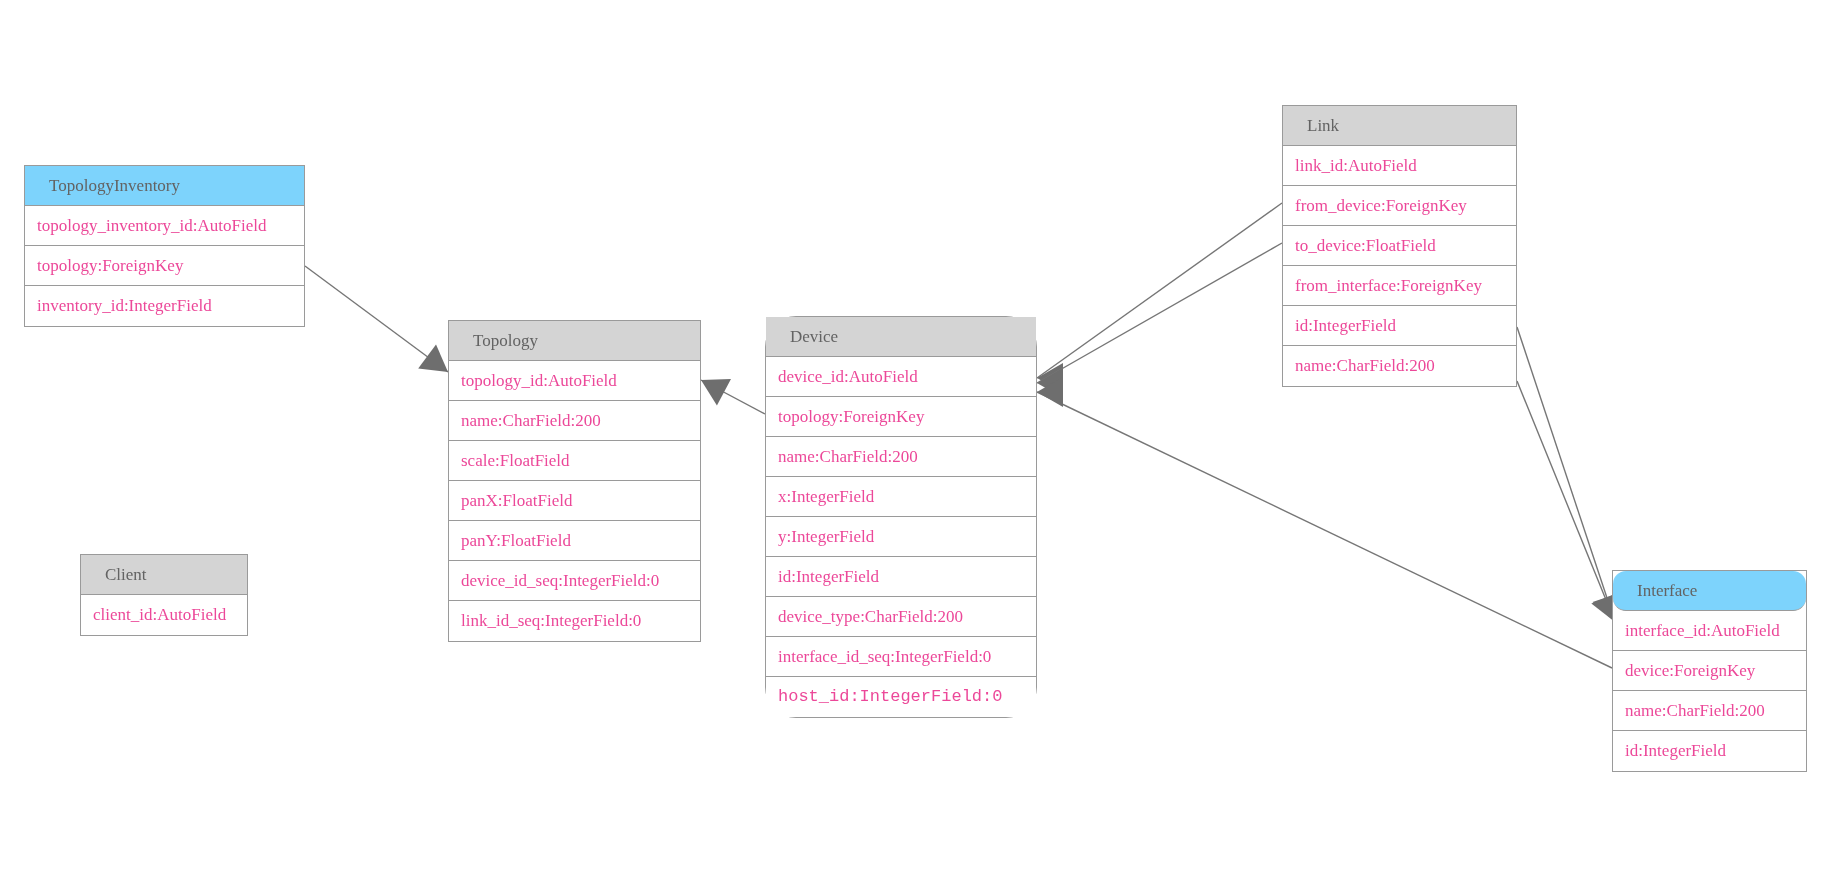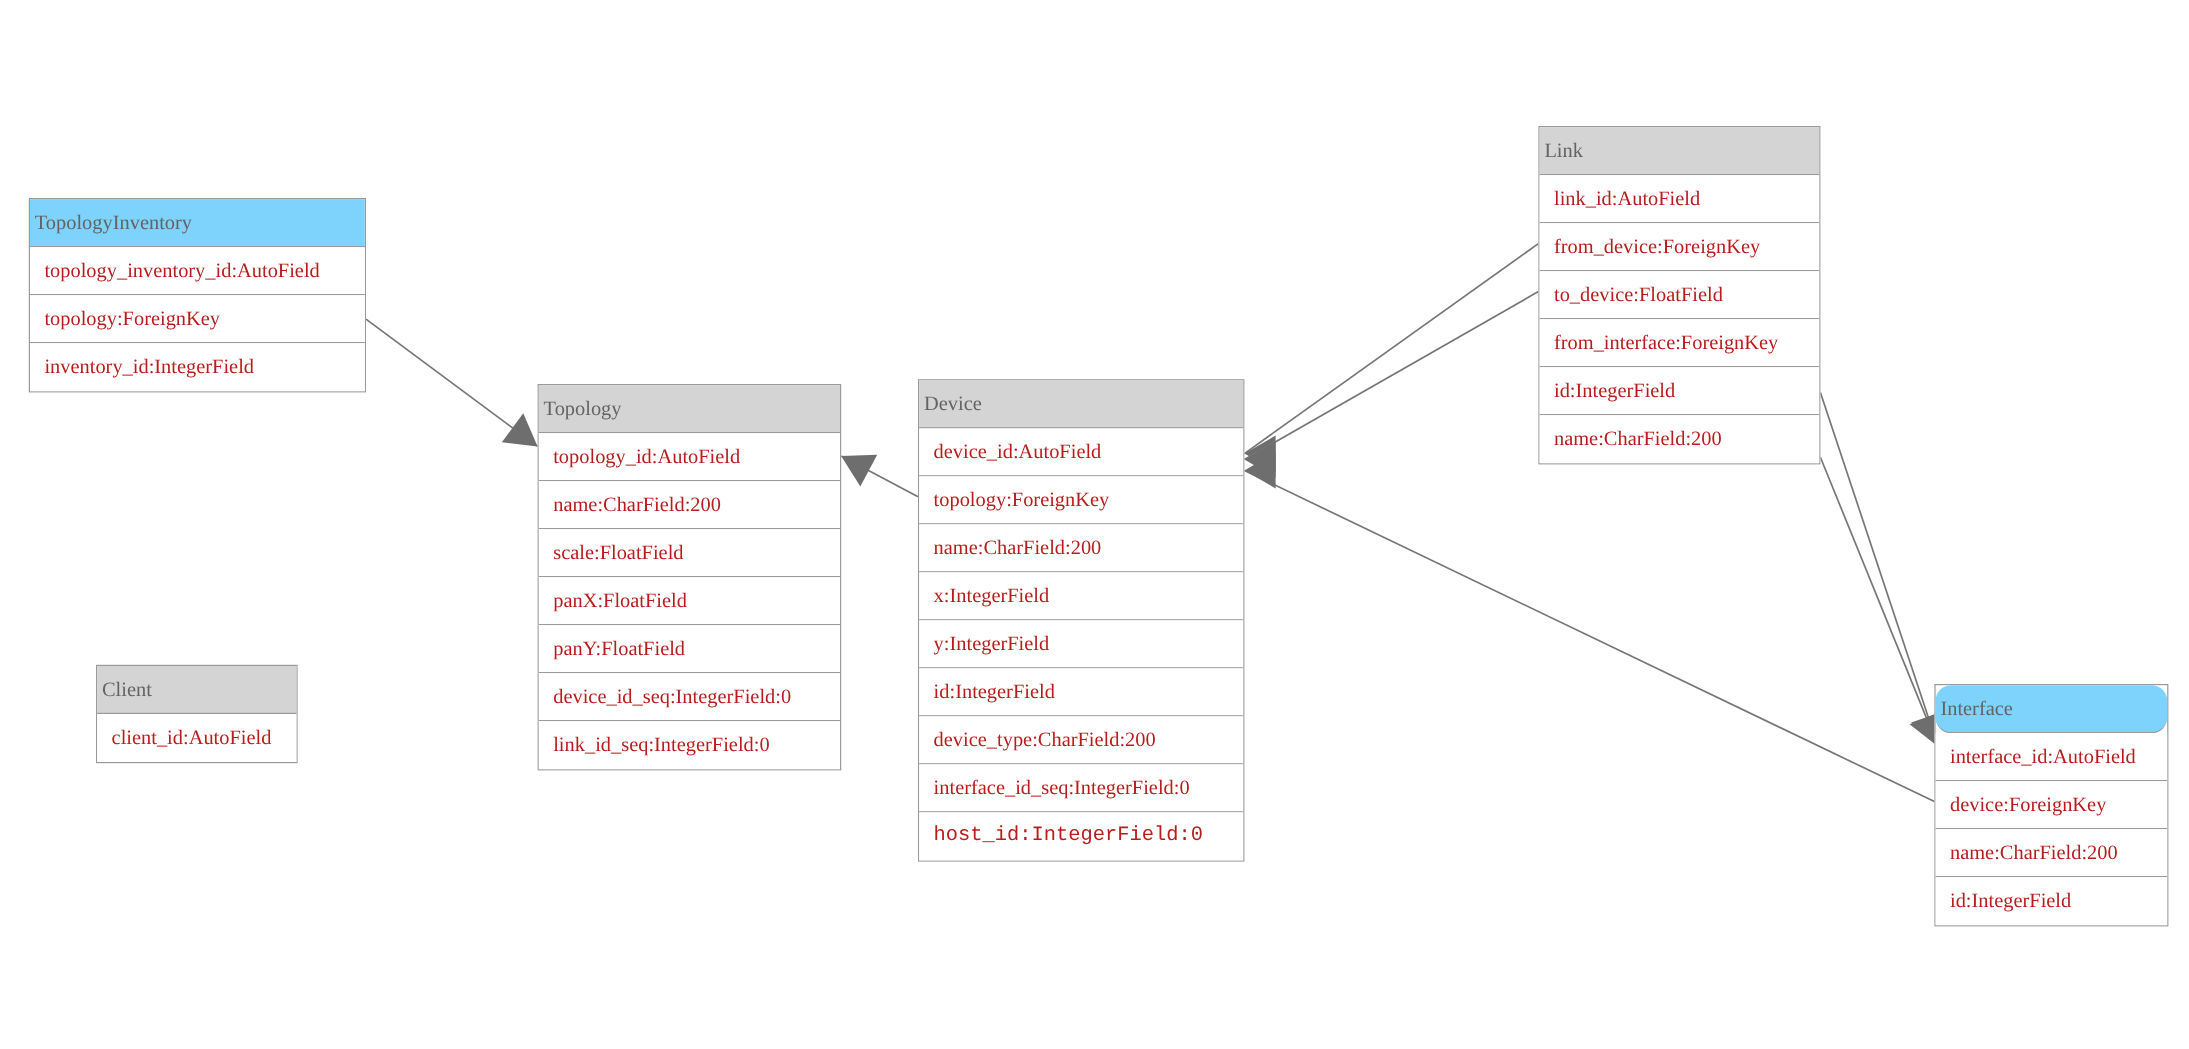--- a/index.html
+++ b/index.html
@@ -33,33 +33,33 @@
     border: 1px solid #9a9a9a;
     background: #ffffff;
     z-index: 5;
   }
   .entity-header {
     box-sizing: border-box;
     background: #d4d4d4;
     border-bottom: 1px solid #9a9a9a;
     height: 40px;
     line-height: 40px;
-    padding: 0 0 0 4px;
+    padding: 0 0 0 24px;
     font-size: 17px;
     color: #636363;
     white-space: nowrap;
     overflow: hidden;
   }
   .entity-attr {
     box-sizing: border-box;
     height: 40px;
     line-height: 40px;
     padding: 0 10px 0 12px;
     font-size: 17px;
-    color: #b91c1c;
+    color: #ec4899;
     border-bottom: 1px solid #9a9a9a;
     white-space: nowrap;
     overflow: hidden;
     background: #ffffff;
   }
   .entity-attr:last-child {
     border-bottom: none;
   }
 </style>
 </head>
@@ -112,21 +112,21 @@
       <div class="entity" style="left: 448px; top: 320px; width: 253px; border-color: rgb(154, 154, 154);">
         <div class="entity-header" style="background: rgb(212, 212, 212); border-bottom-color: rgb(154, 154, 154);">Topology</div>
         <div class="entity-attr" style="border-bottom-color: rgb(154, 154, 154);">topology_id:AutoField</div>
         <div class="entity-attr" style="border-bottom-color: rgb(154, 154, 154);">name:CharField:200</div>
         <div class="entity-attr" style="border-bottom-color: rgb(154, 154, 154);">scale:FloatField</div>
         <div class="entity-attr" style="border-bottom-color: rgb(154, 154, 154);">panX:FloatField</div>
         <div class="entity-attr" style="border-bottom-color: rgb(154, 154, 154);">panY:FloatField</div>
         <div class="entity-attr" style="border-bottom-color: rgb(154, 154, 154);">device_id_seq:IntegerField:0</div>
         <div class="entity-attr" style="border-bottom-color: rgb(154, 154, 154);">link_id_seq:IntegerField:0</div>
       </div>
-      <div class="entity" style="left: 765px; top: 316px; width: 272px; border-color: rgb(154, 154, 154);">
+      <div class="entity" style="left: 765px; top: 316px; width: 272px; border-color: rgb(154, 154, 154); border-radius: 31px;">
         <div class="entity-header" style="background: rgb(212, 212, 212); border-bottom-color: rgb(154, 154, 154);">Device</div>
         <div class="entity-attr" style="border-bottom-color: rgb(154, 154, 154);">device_id:AutoField</div>
         <div class="entity-attr" style="border-bottom-color: rgb(154, 154, 154);">topology:ForeignKey</div>
         <div class="entity-attr" style="border-bottom-color: rgb(154, 154, 154);">name:CharField:200</div>
         <div class="entity-attr" style="border-bottom-color: rgb(154, 154, 154);">x:IntegerField</div>
         <div class="entity-attr" style="border-bottom-color: rgb(154, 154, 154);">y:IntegerField</div>
         <div class="entity-attr" style="border-bottom-color: rgb(154, 154, 154);">id:IntegerField</div>
         <div class="entity-attr" style="border-bottom-color: rgb(154, 154, 154);">device_type:CharField:200</div>
         <div class="entity-attr" style="border-bottom-color: rgb(154, 154, 154);">interface_id_seq:IntegerField:0</div>
         <div class="entity-attr" style="border-bottom-color: rgb(154, 154, 154); font-family: Liberation Mono, monospace;">host_id:IntegerField:0</div>

